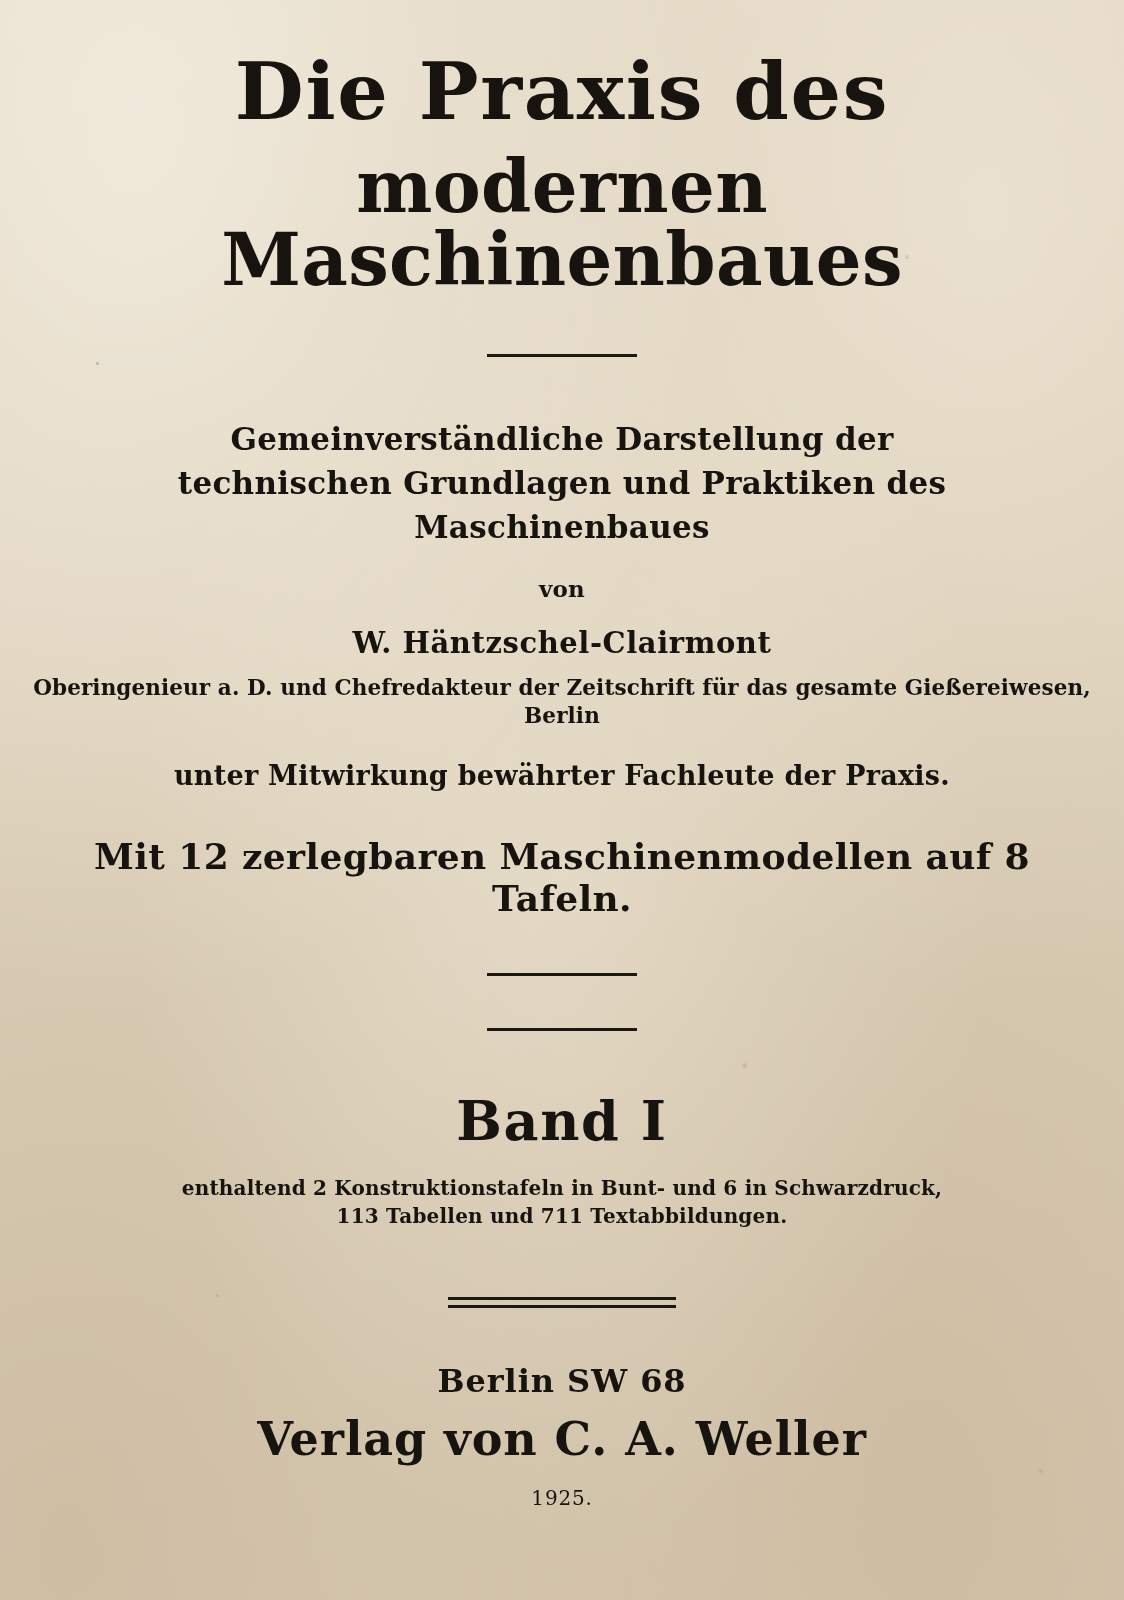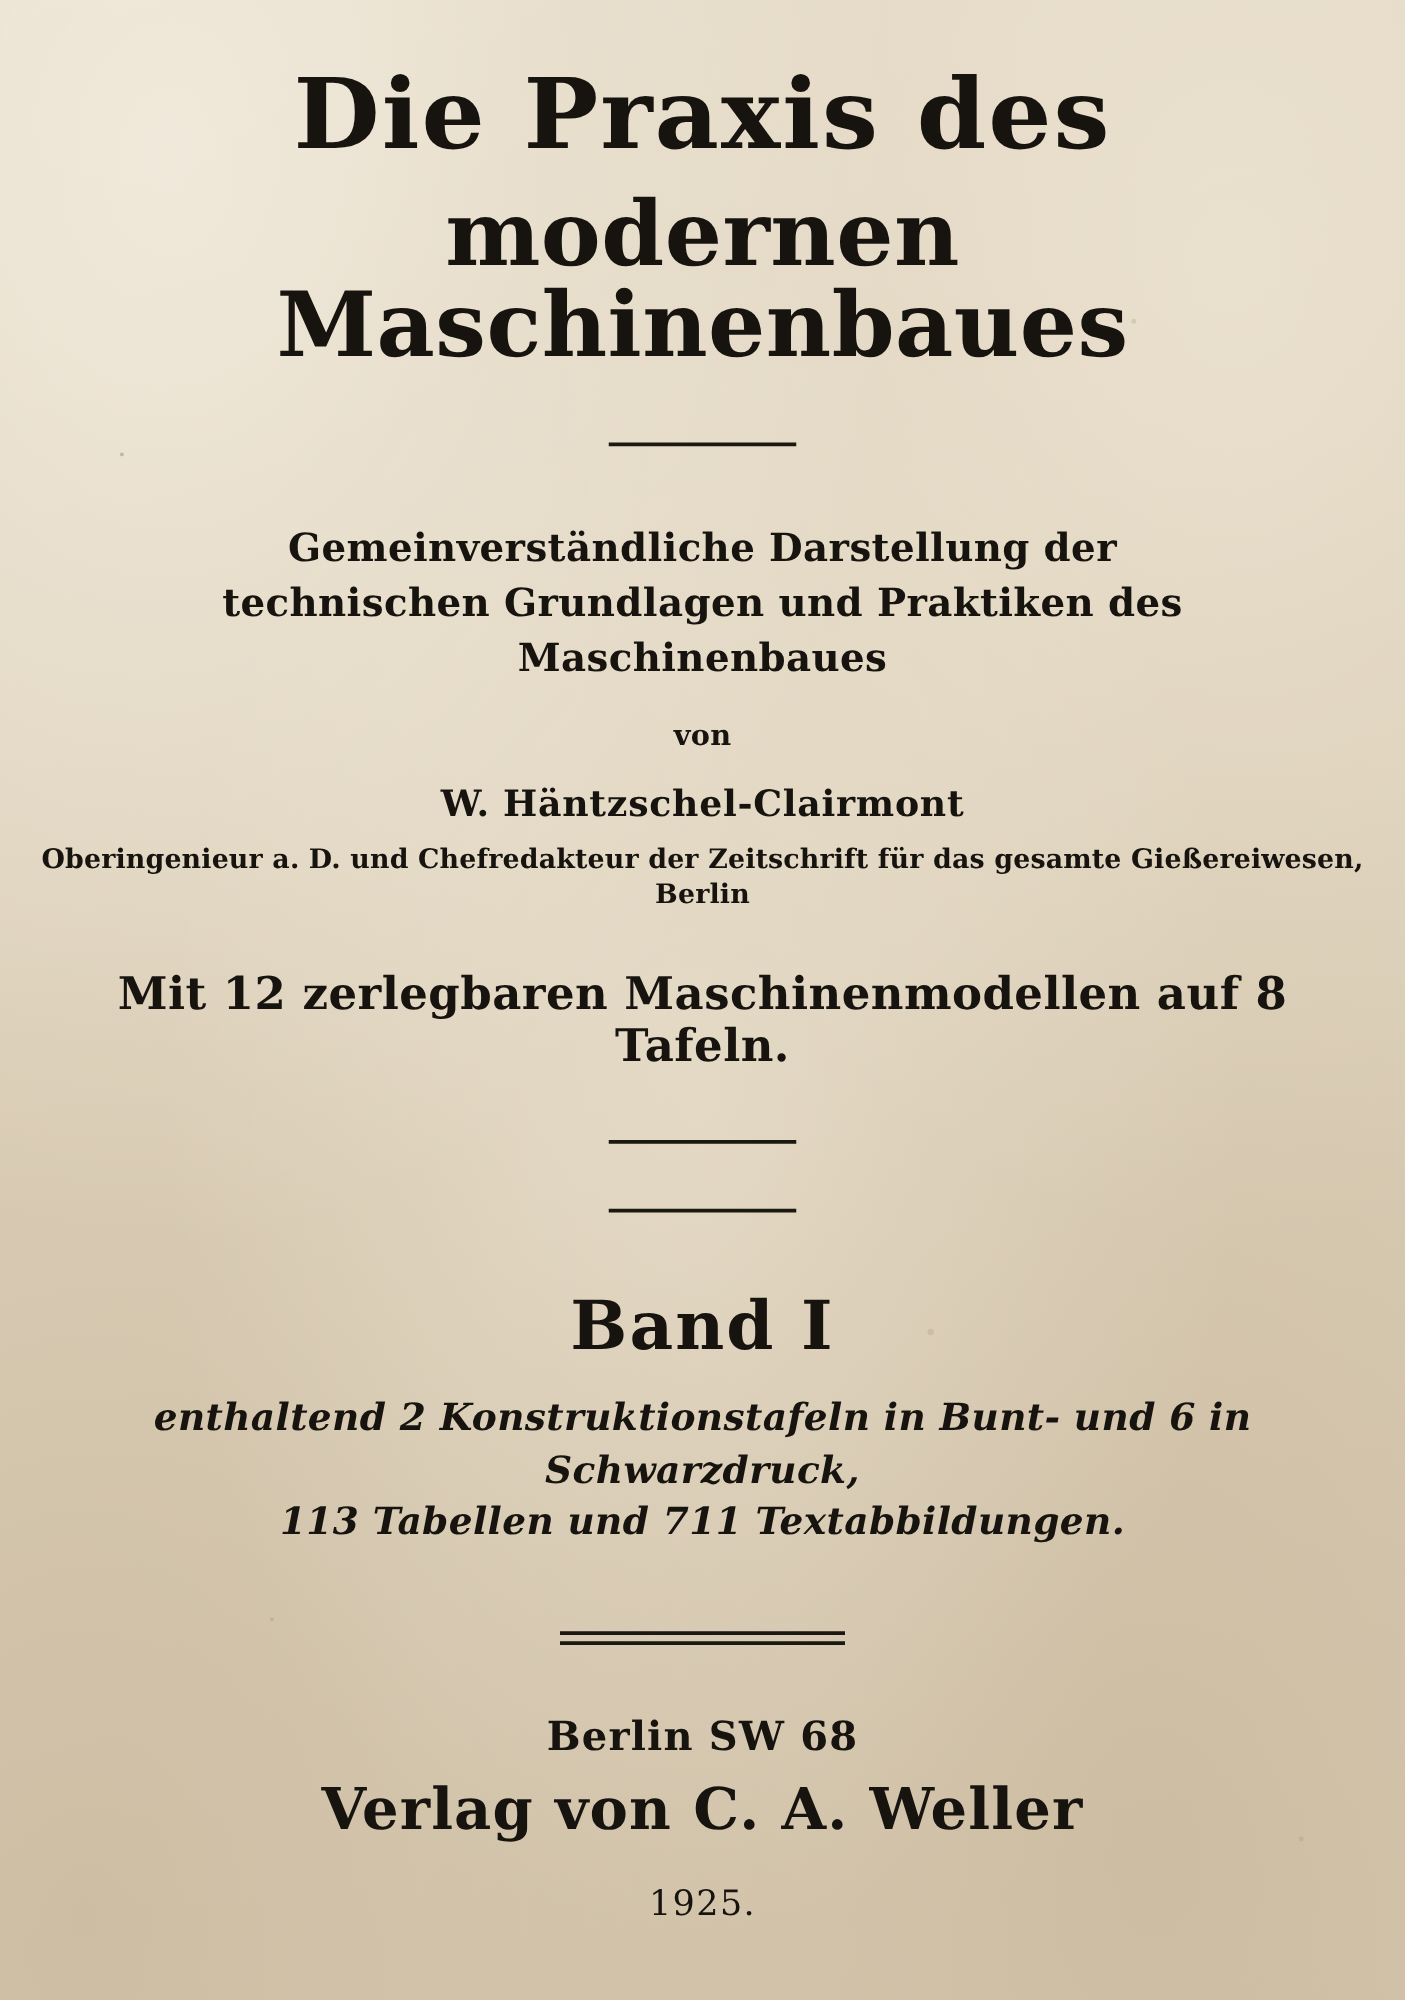--- a/index.html
+++ b/index.html
@@ -120,23 +120,22 @@
   }
 
   .band {
     margin: 58px 0 0 0;
     font-size: 54px;
     letter-spacing: 0.03em;
   }
 
   .contents {
     margin: 22px 0 0 0;
-    font-size: 30px;
+    font-size: 20px;
     line-height: 1.38;
-    font-style: italic;
   }
 
   .rule-double {
     width: 228px;
     margin: 66px auto 0 auto;
   }
   .rule-double .d1 { height: 3px; background: #1b1711; }
   .rule-double .d2 { height: 3px; background: #1b1711; margin-top: 5px; }
 
   .imprint {
@@ -145,22 +144,22 @@
   .imprint-city {
     font-size: 32px;
     letter-spacing: 0.03em;
   }
   .imprint-publisher {
     margin-top: 12px;
     font-size: 46px;
     letter-spacing: 0.02em;
   }
   .imprint-year {
-    margin-top: 32px;
-    font-size: 28px;
+    margin-top: 20px;
+    font-size: 20px;
     font-weight: normal;
     letter-spacing: 0.04em;
   }
 </style>
 </head>
 <body>
 
 <div class="paper-texture"></div>
 <span class="speck" style="left:96px;  top:362px;  width:3px;  height:3px;"></span>
 <span class="speck" style="left:905px; top:255px;  width:4px;  height:4px;  opacity:.45;"></span>
@@ -180,20 +179,21 @@
     <div>Gemeinverständliche Darstellung der</div>
     <div>technischen Grundlagen und Praktiken des Maschinenbaues</div>
   </div>
 
   <div class="fraktur von">von</div>
 
   <div class="fraktur author">W. Häntzschel-Clairmont</div>
 
   <div class="fraktur author-role">Oberingenieur a. D. und Chefredakteur der Zeitschrift für das gesamte Gießereiwesen, Berlin</div>
 
+  <div class="fraktur collab">unter Mitwirkung bewährter Fachleute der Praxis.</div>
 
   <div class="fraktur plates">Mit 12 zerlegbaren Maschinenmodellen auf 8 Tafeln.</div>
 
   <div class="rule-short s2"></div>
 
 
   <div class="rule-short s3"></div>
 
   <div class="fraktur band">Band I</div>
 

